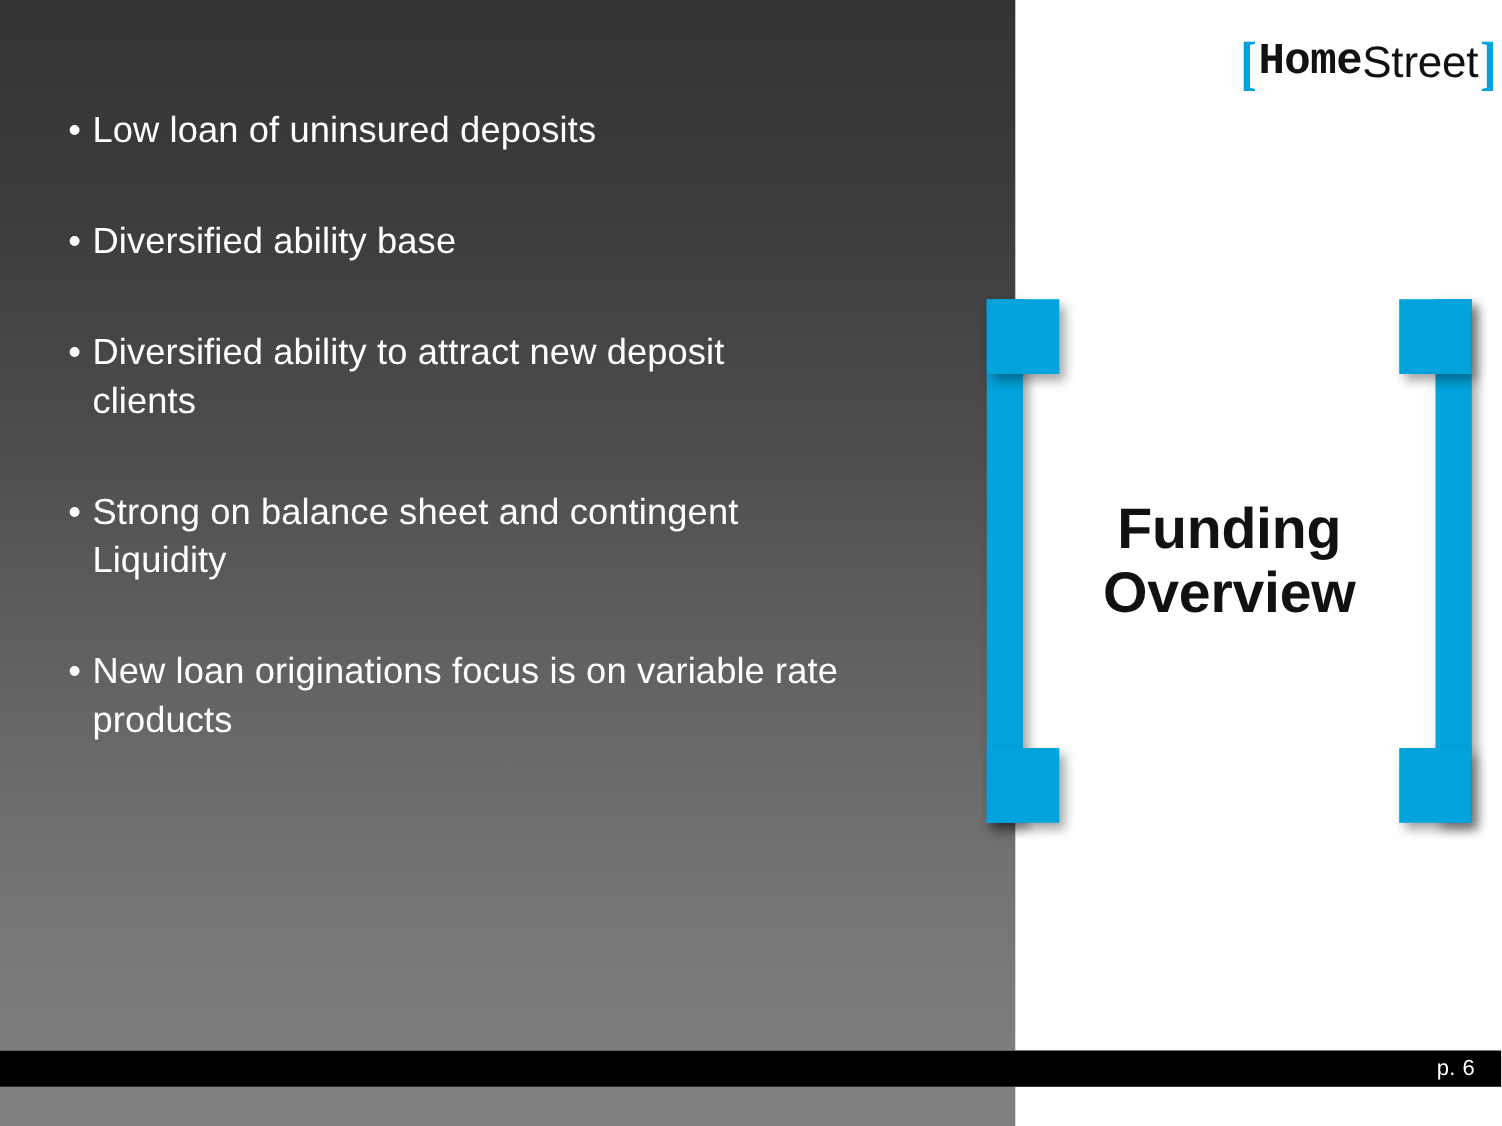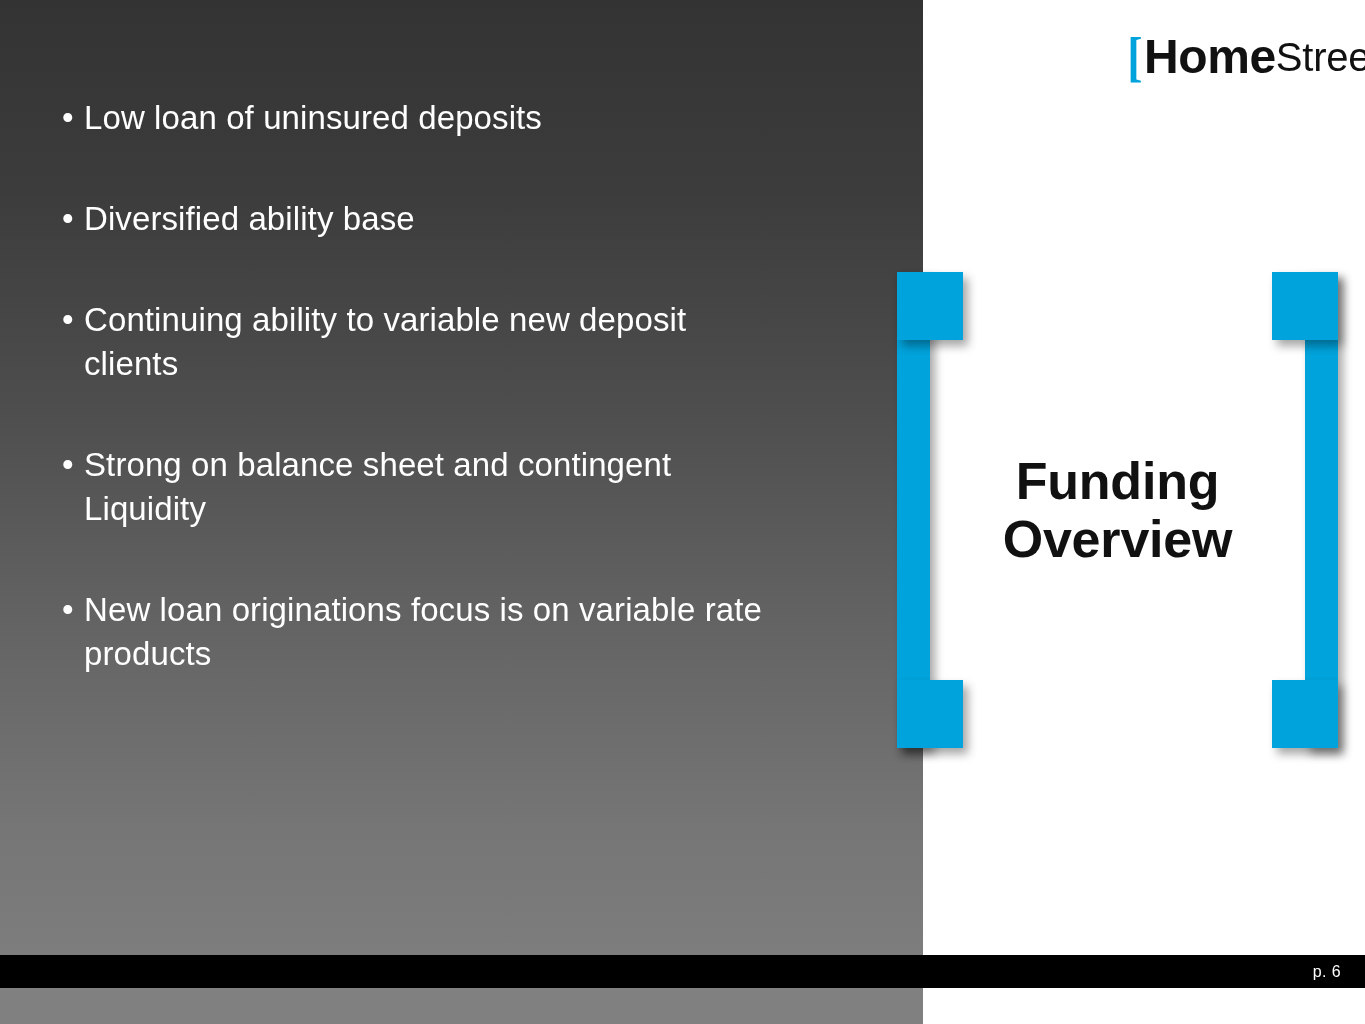--- a/index.html
+++ b/index.html
@@ -86,23 +86,23 @@
   .logo-bracket {
     font-family: "Liberation Serif", serif;
     font-size: 54px;
     color: #00A3DC;
     font-weight: 700;
     line-height: 1;
     display: inline-block;
     transform: scaleX(0.85);
   }
   .logo-home {
-    font-family: Liberation Sans, sans-serif;
+    font-family: Liberation Mono, monospace;
     font-weight: 700;
-    font-size: 48px;
+    font-size: 40px;
     color: #111111;
     letter-spacing: -0.4px;
   }
   .logo-street {
     font-family: Liberation Sans, sans-serif;
     font-weight: 400;
     font-size: 40px;
     color: #111111;
     letter-spacing: -0.2px;
   }
@@ -174,21 +174,21 @@
     height: 33px;
     background: #000000;
   }
   .page-num {
     position: absolute;
     right: 24px;
     top: 955px;
     height: 37px;
     line-height: 33px;
     color: #ffffff;
-    font-size: 16px;
+    font-size: 20px;
     letter-spacing: 0.4px;
     margin-left: 16px;
   }
 </style>
 </head>
 <body>
 
 <div id="slide">
 
   <div class="white-panel"></div>
@@ -200,21 +200,21 @@
     <div class="bullet-row">
       <span class="bullet-dot">•</span>
       <span class="bullet-text">Low loan of uninsured deposits</span>
     </div>
     <div class="bullet-row">
       <span class="bullet-dot">•</span>
       <span class="bullet-text">Diversified ability base</span>
     </div>
     <div class="bullet-row">
       <span class="bullet-dot">•</span>
-      <span class="bullet-text">Continuing ability to variable new deposit clients</span>
+      <span class="bullet-text">Diversified ability to attract new deposit clients</span>
     </div>
     <div class="bullet-row">
       <span class="bullet-dot">•</span>
       <span class="bullet-text">Strong on balance sheet and contingent Liquidity</span>
     </div>
     <div class="bullet-row">
       <span class="bullet-dot">•</span>
       <span class="bullet-text">New loan originations focus is on variable rate products</span>
     </div>
   </div>

